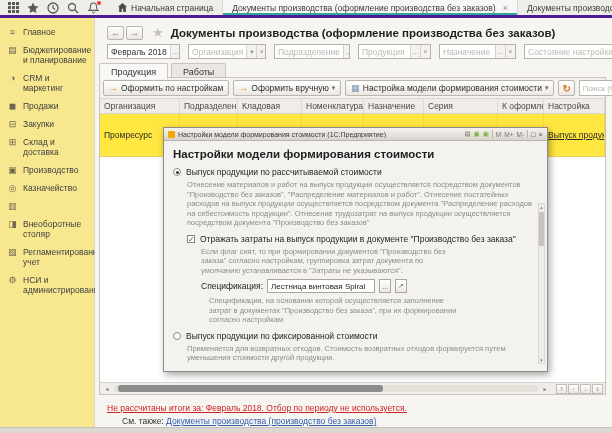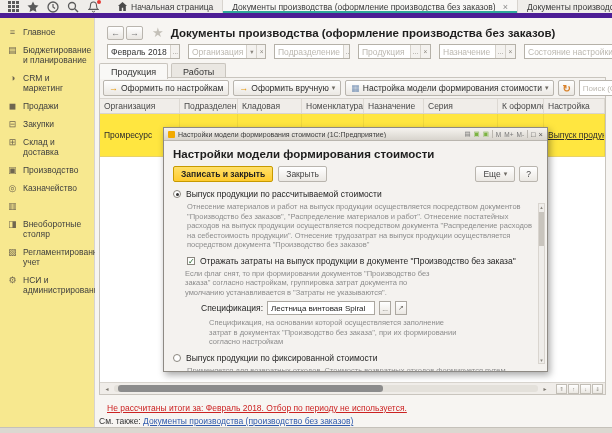--- a/index.html
+++ b/index.html
@@ -1,20 +1,20 @@
 <!DOCTYPE html>
 <html><head>
 <meta charset="utf-8">
 <style>
   * { margin:0; padding:0; box-sizing:border-box; font-family:"Liberation Sans", sans-serif; }
   html,body { background:#fff; }
   .app { position:relative; width:612px; height:433px; background:#F6F4F1; overflow:hidden; color:#333; font-size:10px; }
 
   
-  .topbar { position:absolute; left:0; top:0; width:612px; height:18px; background:#EFEDEA; border-bottom:5px solid #4c1d95; display:flex; align-items:stretch; }
+  .topbar { position:absolute; left:0; top:0; width:612px; height:18px; background:#EFEDEA; border-bottom:3px solid #4c1d95; display:flex; align-items:stretch; }
   .topbar-icons { display:flex; align-items:center; gap:8px; padding:0 10px 0 7px; }
   .tbicon { position:relative; width:12px; height:12px; display:flex; align-items:center; justify-content:center; color:#5A5A5A; cursor:pointer; }
   .tbicon svg { display:block; }
   .badge-dot { position:absolute; top:-1px; right:-2px; width:4px; height:4px; background:#E53935; border-radius:50%; }
   .apptabs { display:flex; align-items:stretch; }
   .apptab { display:flex; align-items:center; gap:4px; padding:0 9px; font-size:8.5px; color:#3A3A3A; border-right:1px solid #D8D4CE; position:relative; white-space:nowrap; cursor:pointer; }
   .apptab.active { background:#F8F7F5; }
   .apptab.active::after { content:""; position:absolute; left:0; right:0; bottom:0; height:2px; background:#2FA79A; }
   .tab-close { color:#8A8A8A; font-size:9px; margin-left:3px; }
 
@@ -63,21 +63,21 @@
   .tbl-body { flex:1; background:#FFFFFF; }
 
   .hscroll-row { display:flex; align-items:center; height:12px; background:#F0EDE9; border-top:1px solid #D8D4CE; padding:0 2px; gap:2px; }
   .hs-arrow { width:10px; font-size:6px; color:#7A766E; text-align:center; cursor:pointer; }
   .hs-track { position:relative; height:7px; flex:1; background:#E4E1DB; border-radius:3px; }
   .hs-thumb { position:absolute; left:4px; top:0; width:265px; height:7px; background:#8C8C8C; border-radius:3px; cursor:grab; }
   .corner-btns { display:flex; gap:1px; margin-left:4px; }
   .corner-btn { width:11px; height:10px; border:1px solid #C2BEB6; background:linear-gradient(#FFF,#EBE8E3); color:#8A867E; font-size:5.5px; display:flex; align-items:center; justify-content:center; cursor:pointer; }
 
   .warn-line { position:absolute; left:12px; top:385px; font-size:8.5px; color:#CC2222; text-decoration:underline; cursor:pointer; white-space:nowrap; }
-  .see-also { position:absolute; left:4px; top:398px; font-size:8.5px; color:#333; white-space:nowrap; }
+  .see-also { position:absolute; left:27px; top:398px; font-size:8.5px; color:#333; white-space:nowrap; }
   .blue-link { color:#2E5AAC; text-decoration:underline; cursor:pointer; }
 
   .bottom-strip { position:absolute; left:0; bottom:0; width:612px; height:6px; background:#DCD8D1; border-top:1px solid #C5C1BA; }
 
   
   .dialog { position:absolute; left:163px; top:127px; width:385px; height:245px; background:#F4F2EF; border:1px solid #8E8A84; box-shadow:2px 3px 7px rgba(0,0,0,0.35); z-index:10; }
   .dlg-titlebar { height:13px; background:linear-gradient(#F6F3EF,#D8D4CD); border-bottom:1px solid #B9B5AE; display:flex; align-items:center; padding:0 4px; gap:3px; font-size:7px; color:#3A3A3A; }
   .dlg-logo { width:7px; height:7px; background:#F2A900; border-radius:1px; flex:none; }
   .dlg-title-text { flex:1; white-space:nowrap; overflow:hidden; }
   .dlg-winicons { display:flex; align-items:center; gap:3px; color:#777; font-size:6.5px; }
@@ -98,21 +98,21 @@
   .gray-p { font-size:7.5px; line-height:9.5px; color:#8C8C8C; margin-top:3px; }
   .checkbox { width:8px; height:8px; border:1px solid #8A867E; background:#fff; flex:none; font-size:8px; line-height:7px; color:#1B5E20; text-align:center; cursor:pointer; }
   .spec-row { display:flex; align-items:center; gap:4px; margin-top:4px; margin-left:28px; }
   .spec-label { font-size:8.5px; color:#1E1E1E; }
   .spec-field { width:108px; height:14px; border:1px solid #ABA7A0; background:#fff; font-size:8px; color:#222; padding:0 3px; display:flex; align-items:center; overflow:hidden; white-space:nowrap; cursor:text; }
   .fbtn { width:12px; height:14px; border:1px solid #ABA7A0; background:linear-gradient(#FFF,#EBE8E3); font-size:7px; color:#6E6A63; display:flex; align-items:center; justify-content:center; cursor:pointer; }
   .dlg-vscroll { position:absolute; right:2px; top:62px; bottom:8px; width:7px; background:#EFEDEA; border:1px solid #D9D5CF; }
   .dlg-vscroll .vs-arrow { position:absolute; left:0; width:5px; font-size:5px; color:#8A867E; text-align:center; }
   .vs-up { top:0; } .vs-down { bottom:0; }
   .vs-thumb { position:absolute; left:0; top:8px; width:5px; height:34px; background:#C8C4BD; cursor:grab; }
-  .ml14 { margin-left:14px; } .ml28 { margin-left:12px; } .ml36 { margin-left:36px; }
+  .ml14 { margin-left:14px; } .ml28 { margin-left:28px; } .ml36 { margin-left:36px; }
   .w352 { width:352px; } .w252 { width:252px; } .w258 { width:258px; } .w350 { width:350px; }
   .mt5 { margin-top:6px; }
 </style>
 </head>
 <body>
 
 <div class="app">
 
   <div class="topbar">
     <div class="topbar-icons">
@@ -354,30 +354,20 @@
         <span>M</span>
         <span>M+</span>
         <span>M-</span>
         <span class="dlg-sep"></span>
         <span class="dlg-ctl">□</span>
         <span class="dlg-ctl">×</span>
       </span>
     </div>
     <div class="dlg-body">
       <div class="dlg-heading">Настройки модели формирования стоимости</div>
-      <div class="dlg-btnrow">
-        <span class="dbtn yellow">Записать и закрыть</span>
-        <span class="dbtn" style="margin-left:5px">Закрыть</span>
-        <span class="spacer"></span>
-        <span class="dbtn">
-          <span>Еще</span>
-          <span class="caret">▾</span>
-        </span>
-        <span class="dbtn" style="margin-left:4px; padding:0 6px">?</span>
-      </div>
 
       <div class="dlg-content">
         <div class="opt-row">
           <span class="radio sel"></span>
           <span class="opt-label">Выпуск продукции по рассчитываемой стоимости</span>
         </div>
         <div class="gray-p ml14 w352">Отнесение материалов и работ на выпуск продукции осуществляется посредством документов "Производство без заказов", "Распределение материалов и работ". Отнесение постатейных расходов на выпуск продукции осуществляется посредством документа "Распределение расходов на себестоимость продукции". Отнесение трудозатрат на выпуск продукции осуществляется посредством документа "Производство без заказов"</div>
 
         <div class="opt-row ml14 mt5">
           <span class="checkbox">✓</span>

